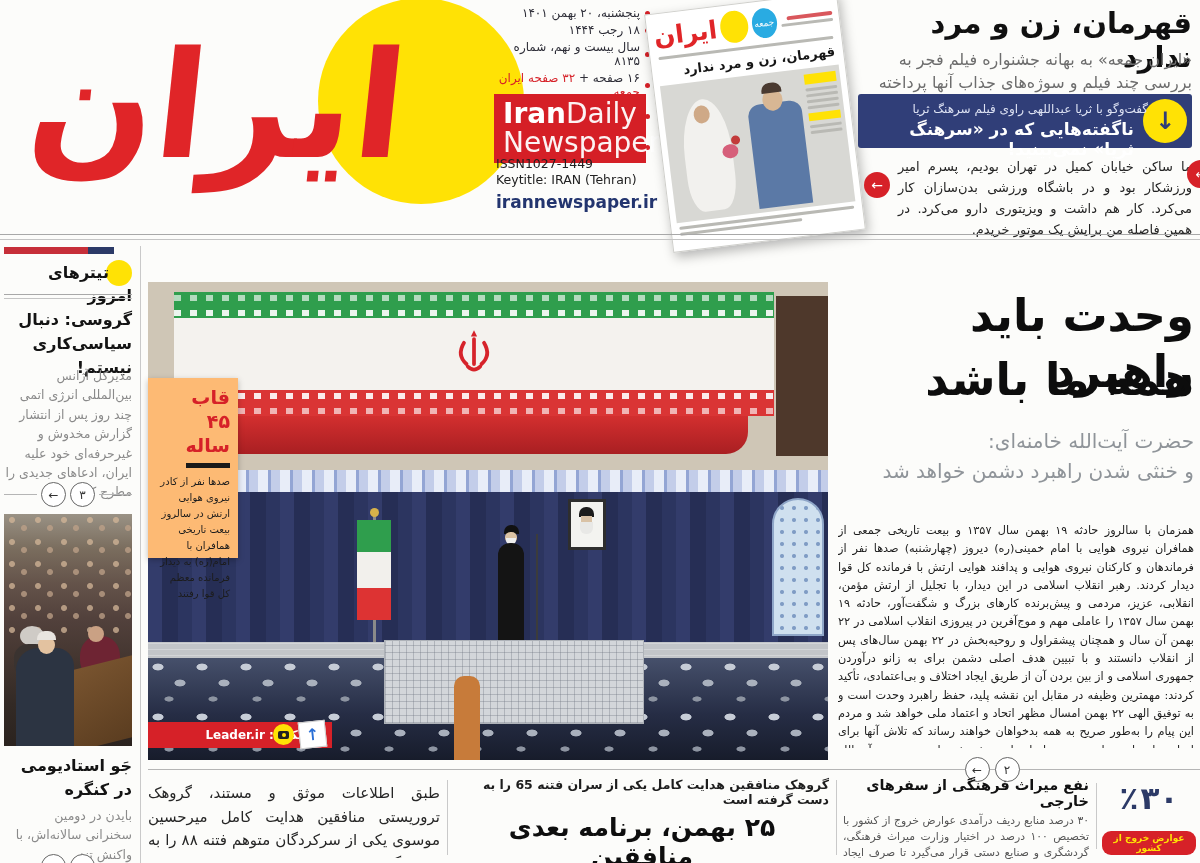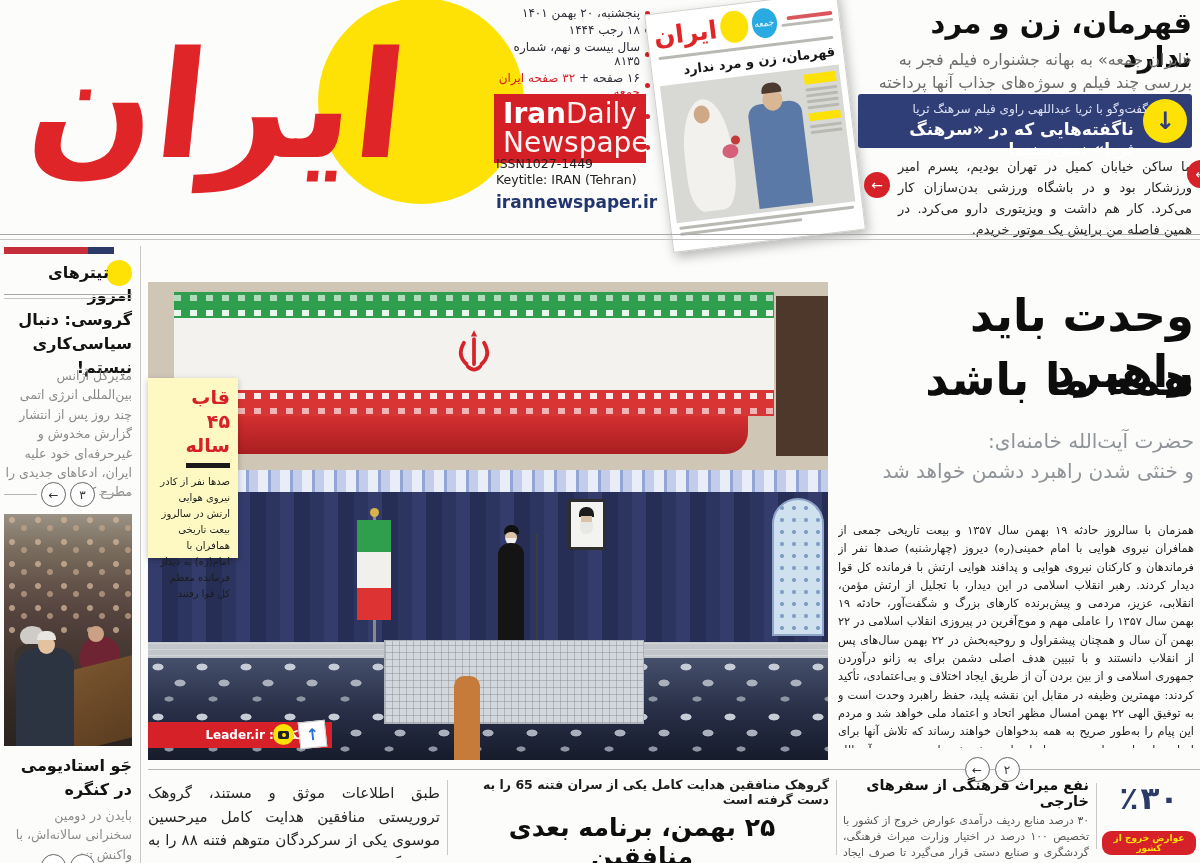--- a/index.html
+++ b/index.html
@@ -59,21 +59,21 @@
   .platform{background-color:#d3d6da;background-image:
      repeating-linear-gradient(0deg,rgba(110,116,128,.35) 0 1px,transparent 1px 7px),
      repeating-linear-gradient(90deg,rgba(110,116,128,.35) 0 1px,transparent 1px 7px);
      border:1px solid #aeb2b8;}
   .crowd{background-image:
      radial-gradient(ellipse 8px 5px at 10px 9px,#c6ccd6 0 5px,rgba(0,0,0,0) 6px),
      radial-gradient(ellipse 8px 5px at 32px 25px,#aab1bd 0 5px,rgba(0,0,0,0) 6px),
      radial-gradient(ellipse 7px 4px at 21px 41px,#8d94a1 0 4px,rgba(0,0,0,0) 5px),
      linear-gradient(180deg,#46506b 0%,#262d45 55%,#171c2b 100%);
      background-size:44px 50px,44px 50px,44px 50px,100% 100%;}
-  .cap-box{background:#fef9c3;padding:8px 8px 6px;box-shadow:0 2px 6px rgba(0,0,0,.25);}
+  .cap-box{background:#fdba74;padding:8px 8px 6px;box-shadow:0 2px 6px rgba(0,0,0,.25);}
   .cap-title{color:#d62128;font-weight:bold;font-size:19px;line-height:1.25;}
   .cap-rule{width:44px;height:5px;background:#1a1a1a;margin:6px 0;}
   .cap-txt{font-size:10px;line-height:1.6;color:#1c1c1c;}
   .credit-bar{background:#d62128;color:#fff;font-size:12px;font-weight:bold;line-height:26px;}
   .cam{display:block;width:11px;height:8px;background:#222;border-radius:2px;position:relative;}
   .cam i{position:absolute;left:3.5px;top:2px;width:4px;height:4px;background:#ffe205;border-radius:50%;}
   
   .lead-h{font-size:45px;font-weight:bold;color:#0d0d0d;letter-spacing:-1.5px;line-height:1.25;}
   .lead-sub{font-size:20px;color:#8f9499;line-height:1.52;}
   .lead-body{font-size:11.3px;line-height:1.62;color:#1d1d1d;text-align:justify;}

